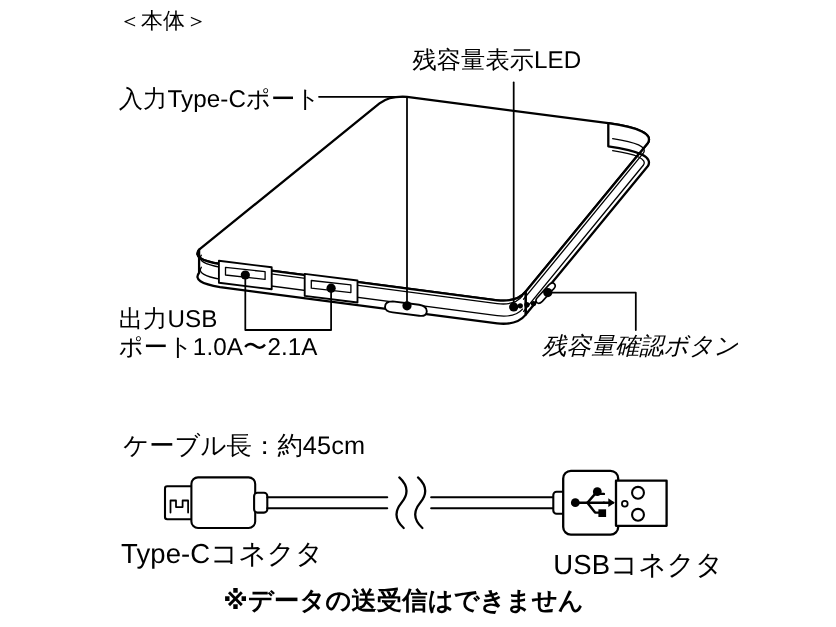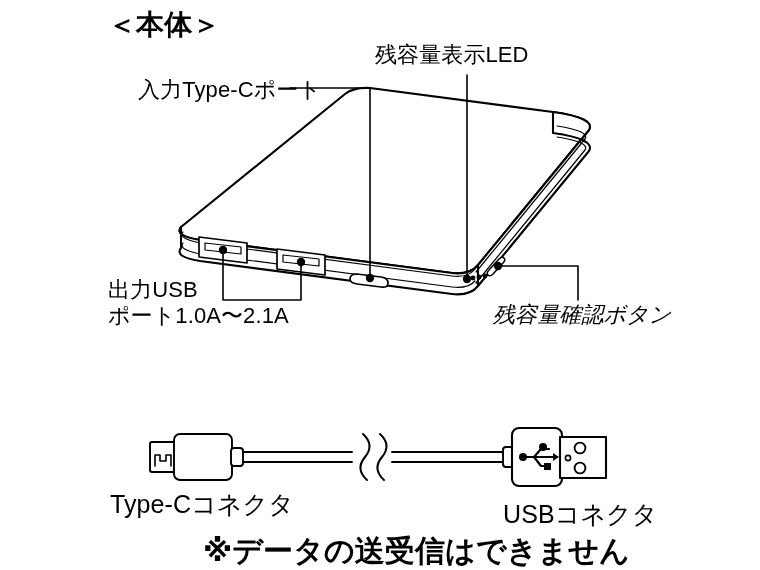--- a/index.html
+++ b/index.html
@@ -28,44 +28,44 @@
     width: 760px;
     height: 570px;
   }
   .lbl {
     position: absolute;
     white-space: pre;
     line-height: 1.18;
     letter-spacing: 0.1px;
   }
   .t-heading {
-    font-size: 28px;
+    font-size: 20px;
+    font-weight: 400;
+    text-align: right;
+  }
+  .t-sub {
+    font-size: 23px;
+    font-weight: 400;
+  }
+  .t-callout {
+    font-size: 22px;
+    font-weight: 400;
+  }
+  .t-conn {
+    font-size: 25px;
+    font-weight: 400;
+  }
+  .t-note {
+    font-size: 23px;
     font-weight: 700;
     text-align: right;
   }
-  .t-sub {
-    font-size: 23px;
-    font-weight: 400;
-  }
-  .t-callout {
-    font-size: 22px;
-    font-weight: 400;
-  }
-  .t-conn {
-    font-size: 25px;
-    font-weight: 400;
-  }
-  .t-note {
-    font-size: 30px;
-    font-weight: 700;
-    text-align: right;
-  }
   
   #title-main      { left: 108px; top: 8px;   }
-  #lbl-typec-in    { left: 108px; top: 77px; margin-left: 30px;  }
+  #lbl-typec-in    { left: 108px; top: 77px;  }
   #lbl-led         { left: 375px; top: 42px;  }
   #lbl-usb-out     { left: 108px; top: 277px; }
   #lbl-btn         { left: 493px; top: 302px; font-style: italic; }
   #title-cable     { left: 110px; top: 358px; }
   #lbl-cable-len   { left: 112px; top: 392px; }
   #lbl-conn-typec  { left: 110px; top: 490px; }
   #lbl-conn-usb    { left: 503px; top: 500px; }
   #lbl-note        { left: 203px; top: 533px; }
 </style>
 </head>
@@ -209,20 +209,21 @@
 
   <div class="lbl t-callout" id="lbl-typec-in">入力Type-Cポート</div>
 
   <div class="lbl t-callout" id="lbl-led">残容量表示LED</div>
 
   <div class="lbl t-callout" id="lbl-usb-out"><span>出力USB</span><br><span>ポート1.0A〜2.1A</span></div>
 
   <div class="lbl t-callout" id="lbl-btn">残容量確認ボタン</div>
 
 
+  <div class="lbl t-sub" id="lbl-cable-len">ケーブル長：約45cm</div>
 
   <div class="lbl t-conn" id="lbl-conn-typec">Type-Cコネクタ</div>
 
   <div class="lbl t-conn" id="lbl-conn-usb">USBコネクタ</div>
 
   <div class="lbl t-note" id="lbl-note">※データの送受信はできません</div>
 
 </div>
 
 </body></html>

